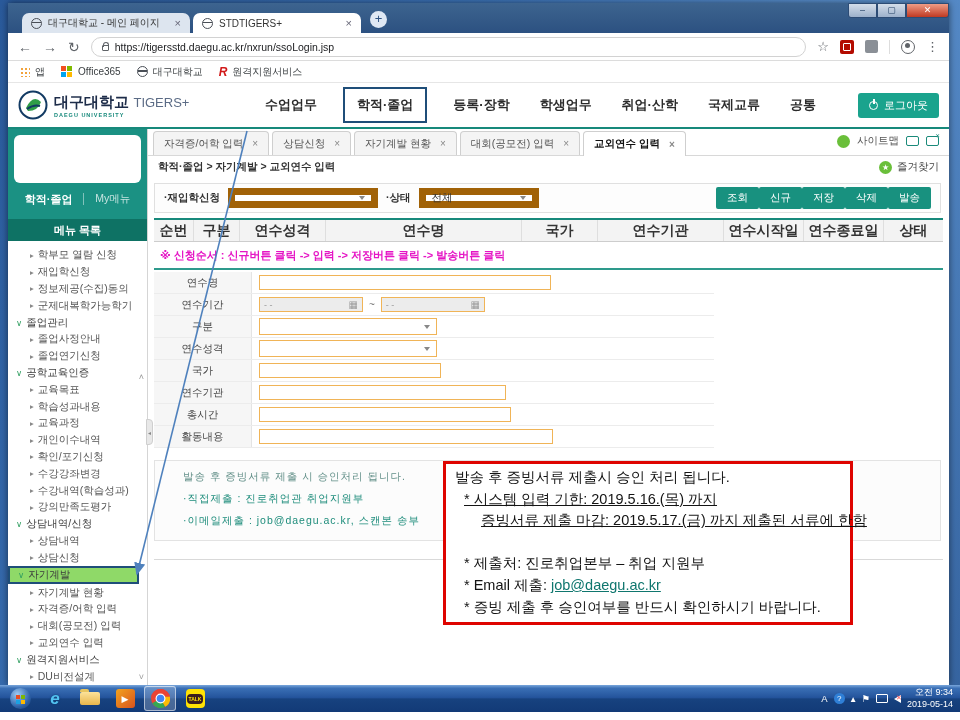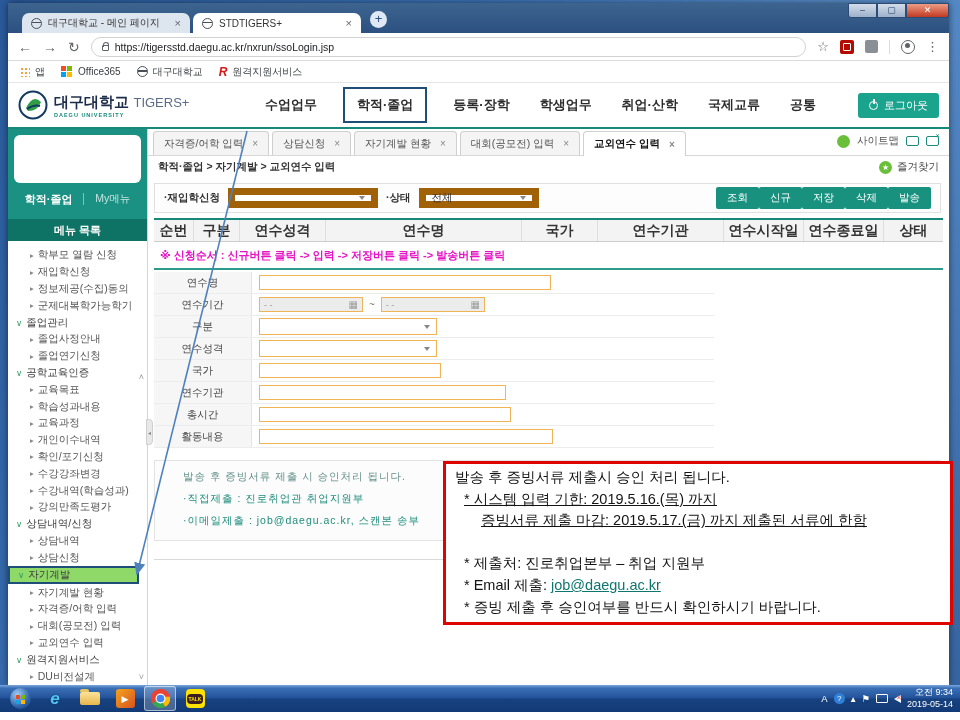--- a/index.html
+++ b/index.html
@@ -158,21 +158,21 @@
 
   .submit-note { margin:12px 8px 0 6px; border:1px solid #e3e3e3; background:#fcfcfc;
     padding:9px 0 12px 28px; font-size:10.5px; flex:none; }
   .sn-title { color:#628f88; letter-spacing:1px; }
   .sn-line { color:#1f8d7c; margin-top:8px; letter-spacing:1px; }
   .content-endline { margin:18px 6px 0; border-top:1px solid #d9d9d9; flex:none; }
 
   
   .overlay { position:absolute; left:0; top:0; width:960px; height:712px; pointer-events:none; z-index:40; }
   .overlay svg { position:absolute; left:0; top:0; }
-  .redbox { position:absolute; left:443px; top:461px; width:510px; height:164px;
+  .redbox { position:absolute; left:443px; top:461px; width:410px; height:164px;
     border:3px solid #de0400; background:#fff; padding:3px 9px; font-size:14.5px; color:#141414;
     line-height:21.6px; pointer-events:auto; }
   .rline { min-height:21.6px; white-space:nowrap; }
   .rline.u { text-decoration:underline; }
   .ind1 { padding-left:9px; } .ind2 { padding-left:26px; }
   .rlink { color:#0f766e; text-decoration:underline; }
 
   
   .taskbar { position:absolute; left:0; top:685px; width:960px; height:27px; z-index:50;
     background:linear-gradient(#7aa7dc 0%,#3a6fb5 12%,#24549c 46%,#17427f 52%,#123a77 100%);

